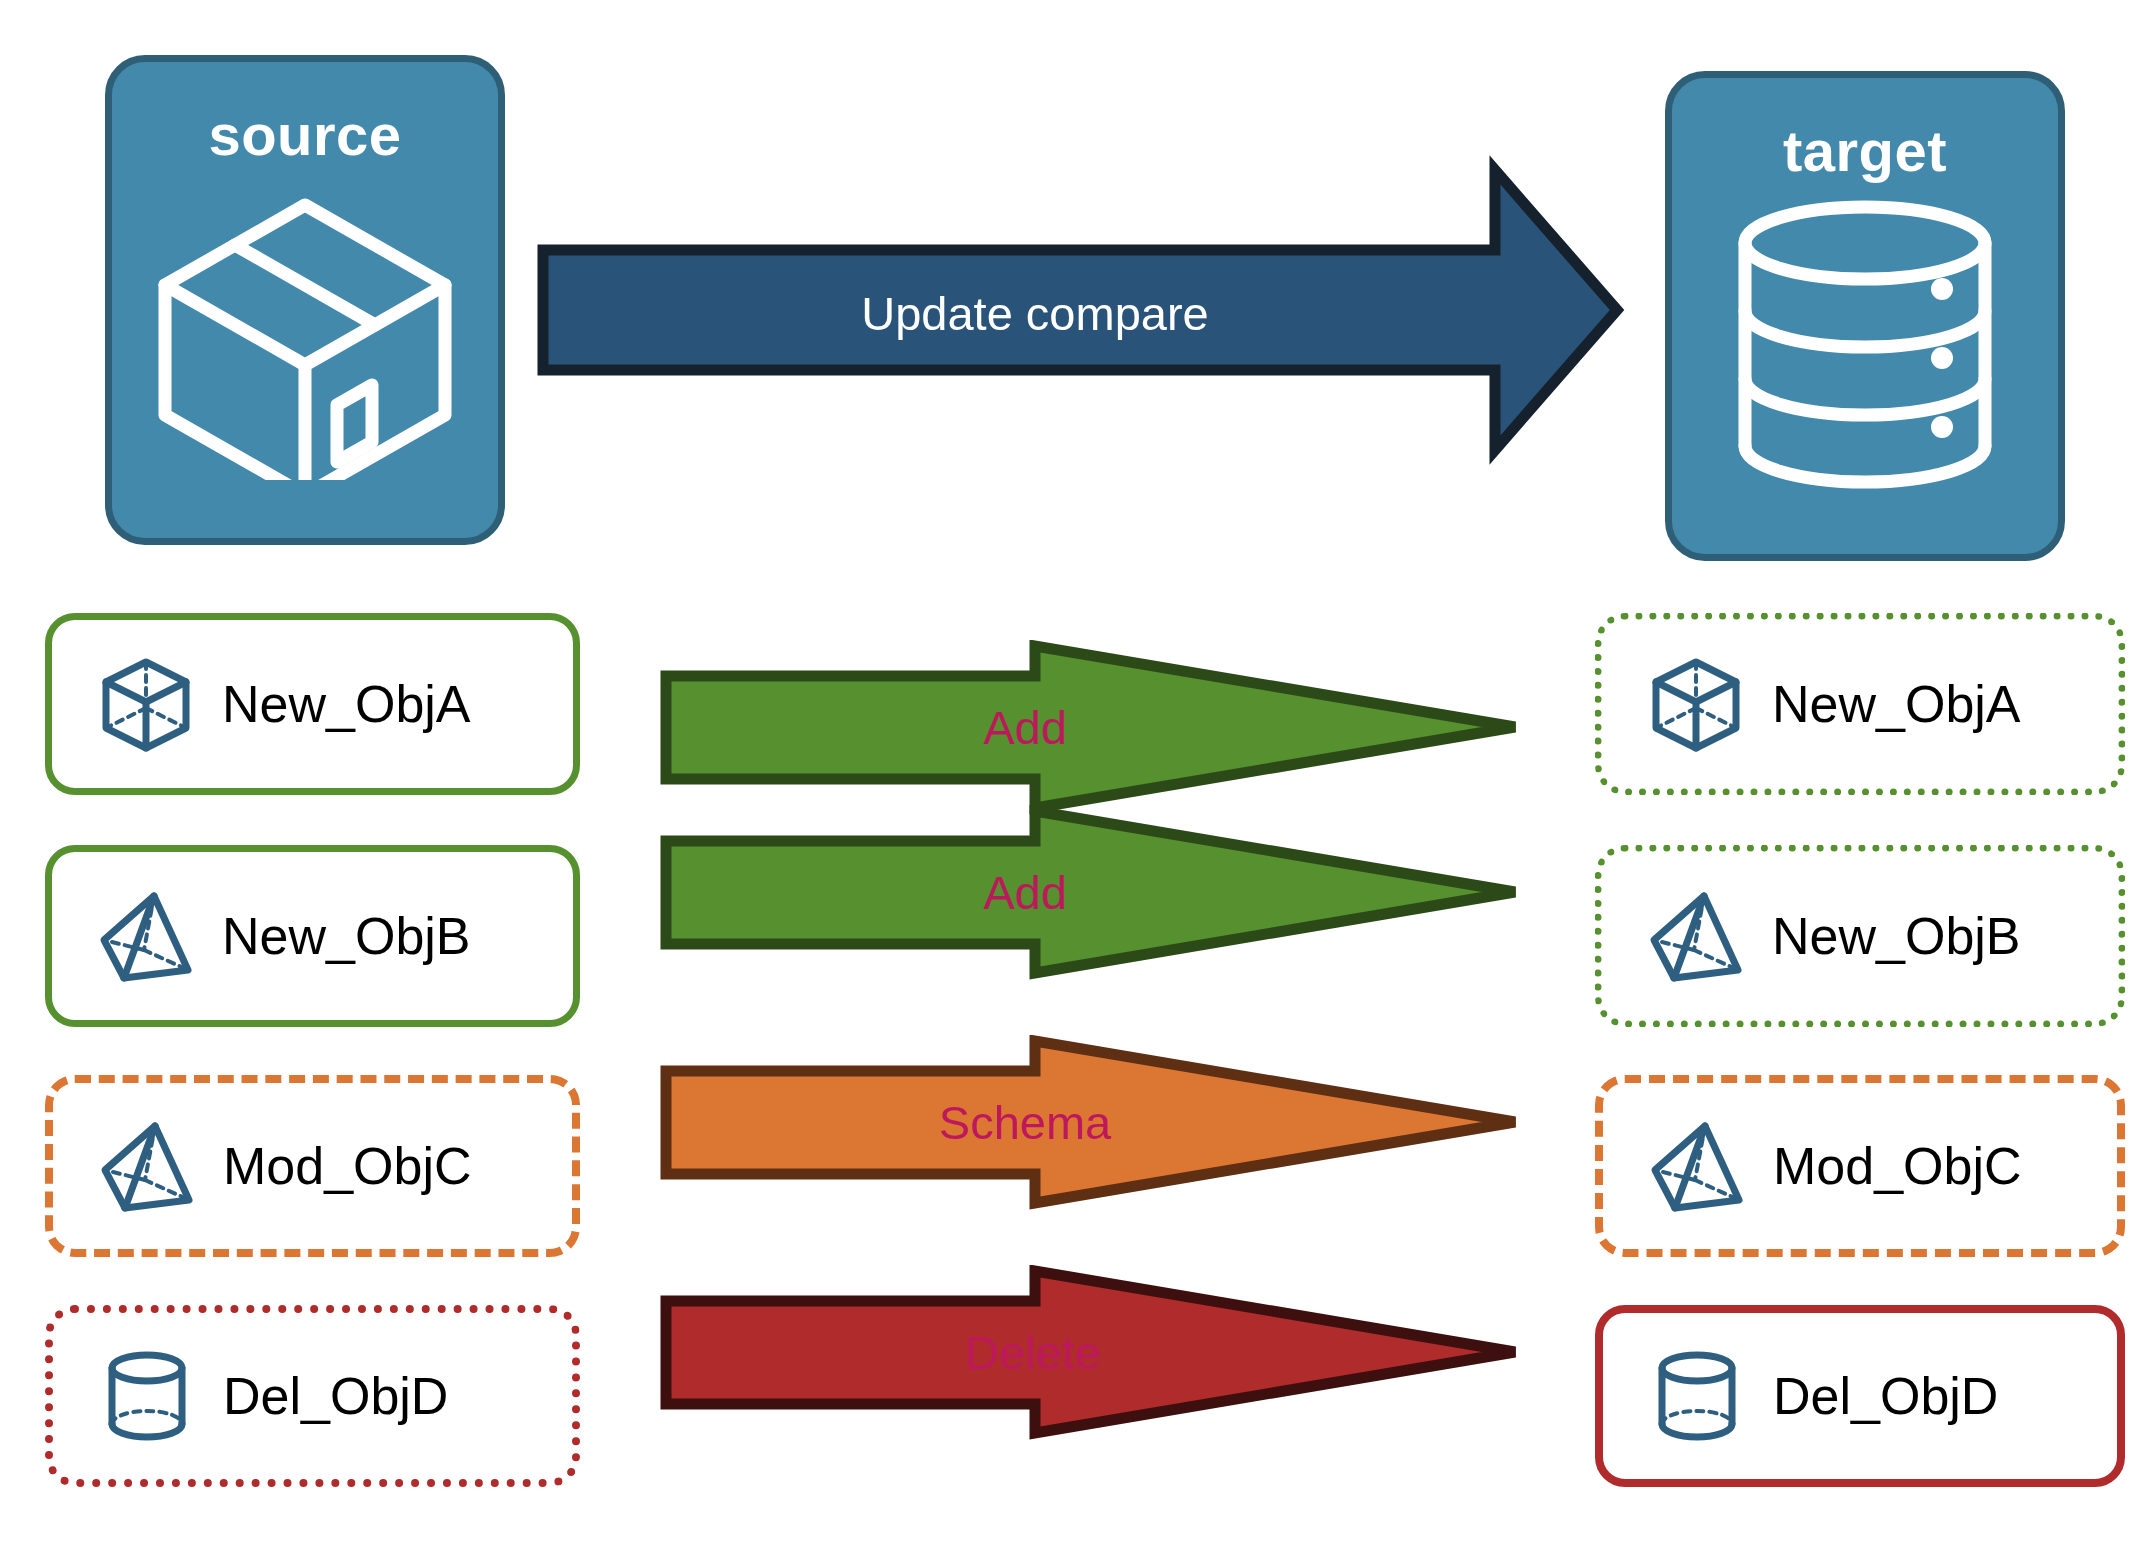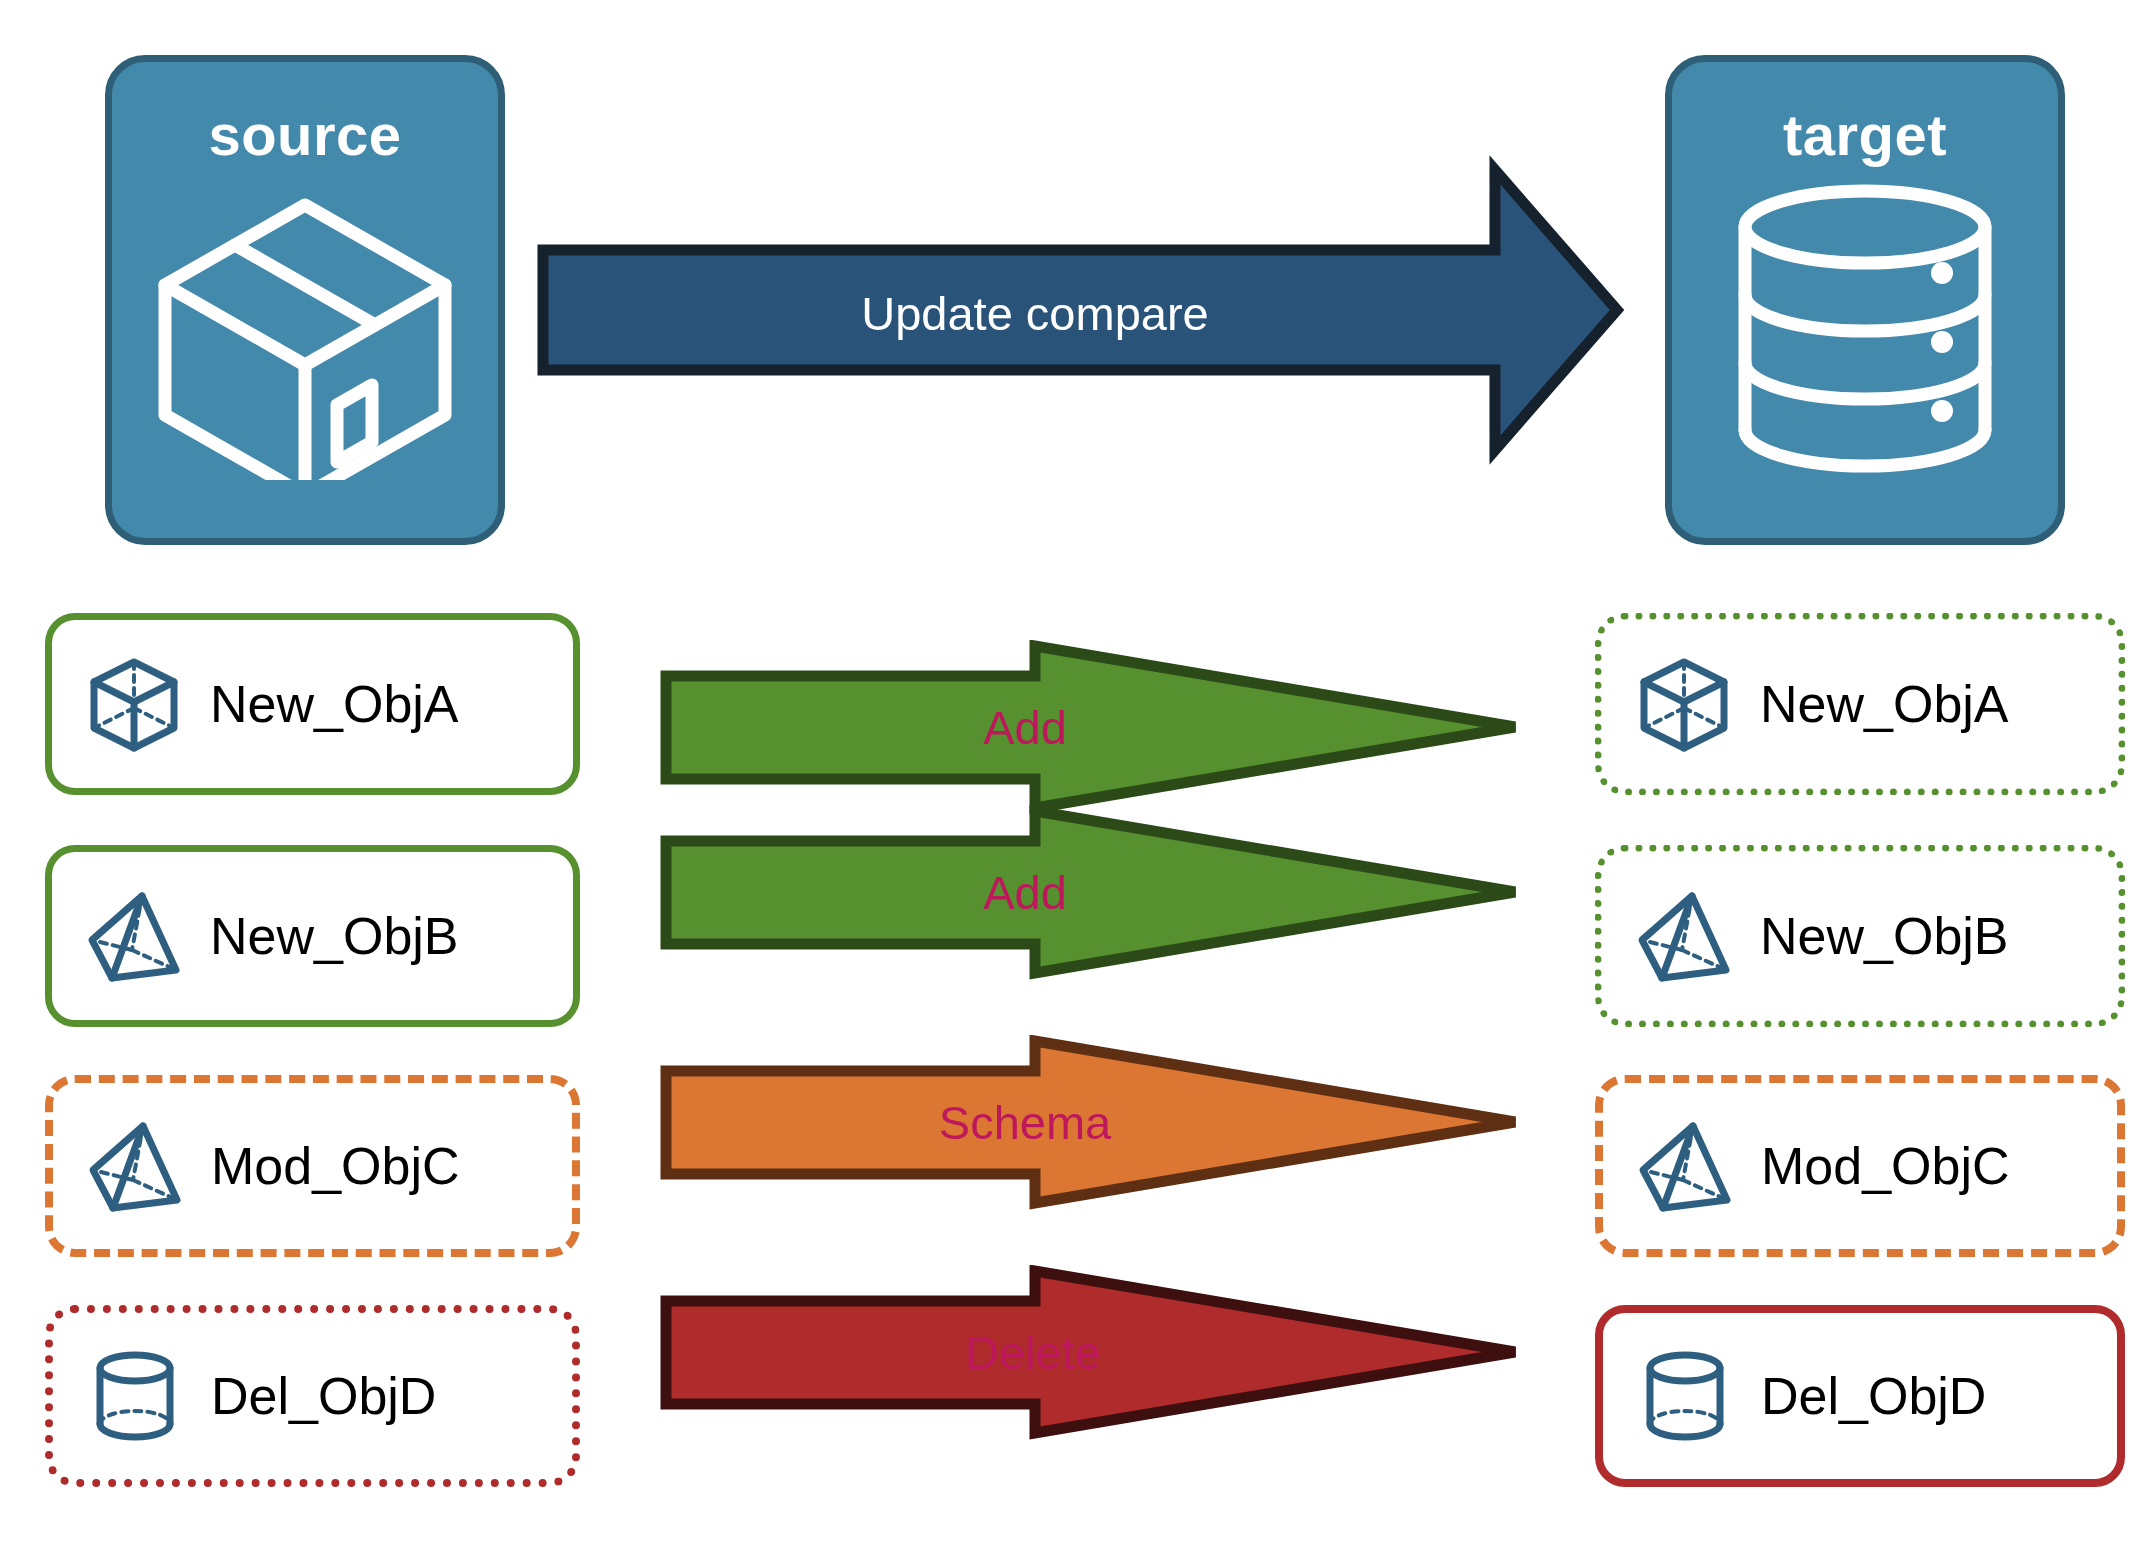--- a/index.html
+++ b/index.html
@@ -35,21 +35,21 @@
   }
 
   
   .obj-box{
     position:absolute;
     box-sizing:border-box;
     background:#ffffff;
     border-radius:30px;
     display:flex;
     align-items:center;
-    padding-left:34px;
+    padding-left:46px;
   }
   .obj-box .obj-icon{flex:0 0 auto;display:flex;align-items:center;justify-content:center;width:96px;}
   .obj-box .obj-label{
     margin-left:28px;
     font-size:52px;
     color:#000000;
     white-space:nowrap;
     user-select:none;
   }
 
@@ -76,21 +76,21 @@
           <path d="M165 25 L305 105 L305 235 L165 315 L25 235 L25 105 Z"></path>
           <path d="M25 105 L165 185 L305 105"></path>
           <path d="M165 185 L165 315"></path>
           <path d="M95 65 L235 145"></path>
           <path d="M197 225 L232 205 L232 262 L197 282 Z"></path>
         </g>
       </svg>
     </div>
   </div>
 
-  <div class="endpoint" id="ep-target" style="left: 1665px; top: 55px; width: 400px; height: 490px; background: rgb(67, 137, 172); border: 7px solid rgb(46, 95, 119);">
+  <div class="endpoint" id="ep-target" style="left: 1665px; top: 71px; width: 400px; height: 490px; background: rgb(67, 137, 172); border: 7px solid rgb(46, 95, 119);">
     <div class="ep-title">target</div>
     <div class="ep-icon">
       <svg width="290" height="300" viewBox="0 0 290 300">
         <g fill="none" stroke="#ffffff" stroke-width="13" stroke-linejoin="round" stroke-linecap="round">
           <ellipse cx="145" cy="47" rx="120" ry="36"></ellipse>
           <path d="M25 47 L25 250"></path>
           <path d="M265 47 L265 250"></path>
           <path d="M25 250 A120 36 0 0 0 265 250"></path>
           <path d="M25 115 A120 36 0 0 0 265 115"></path>
           <path d="M25 183 A120 36 0 0 0 265 183"></path>

